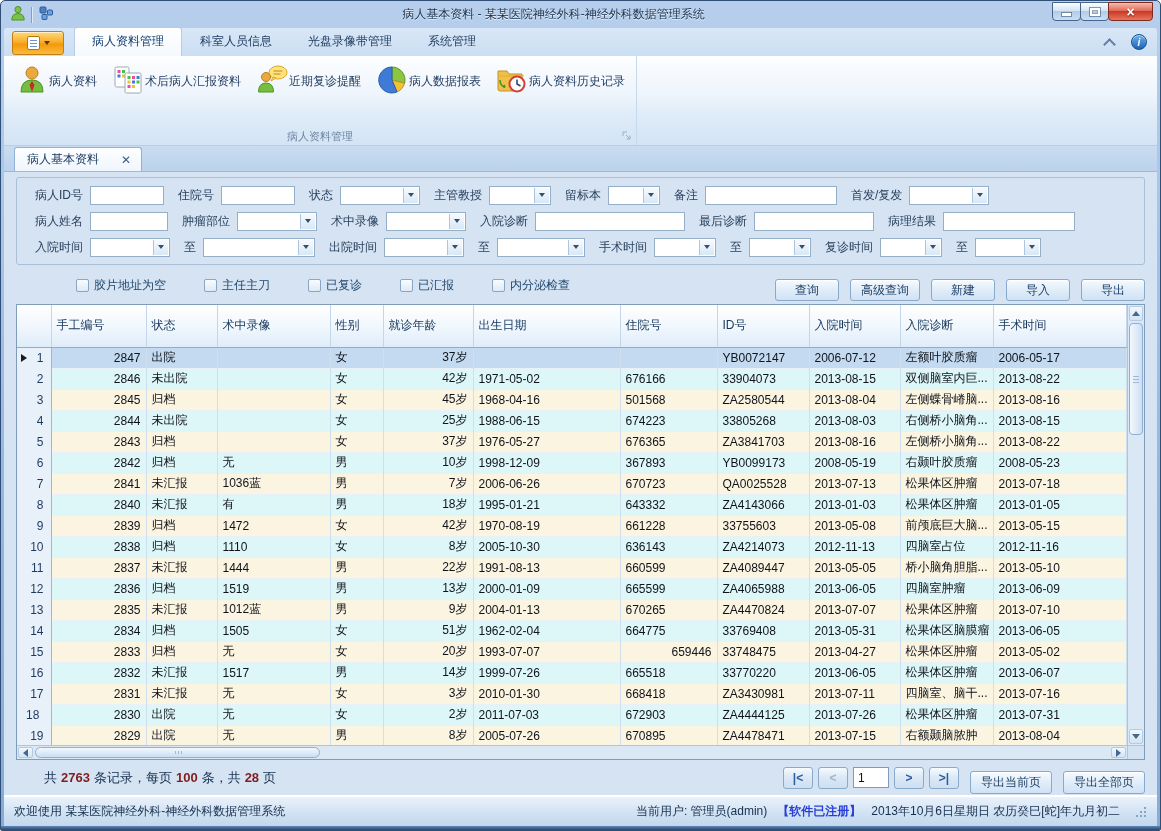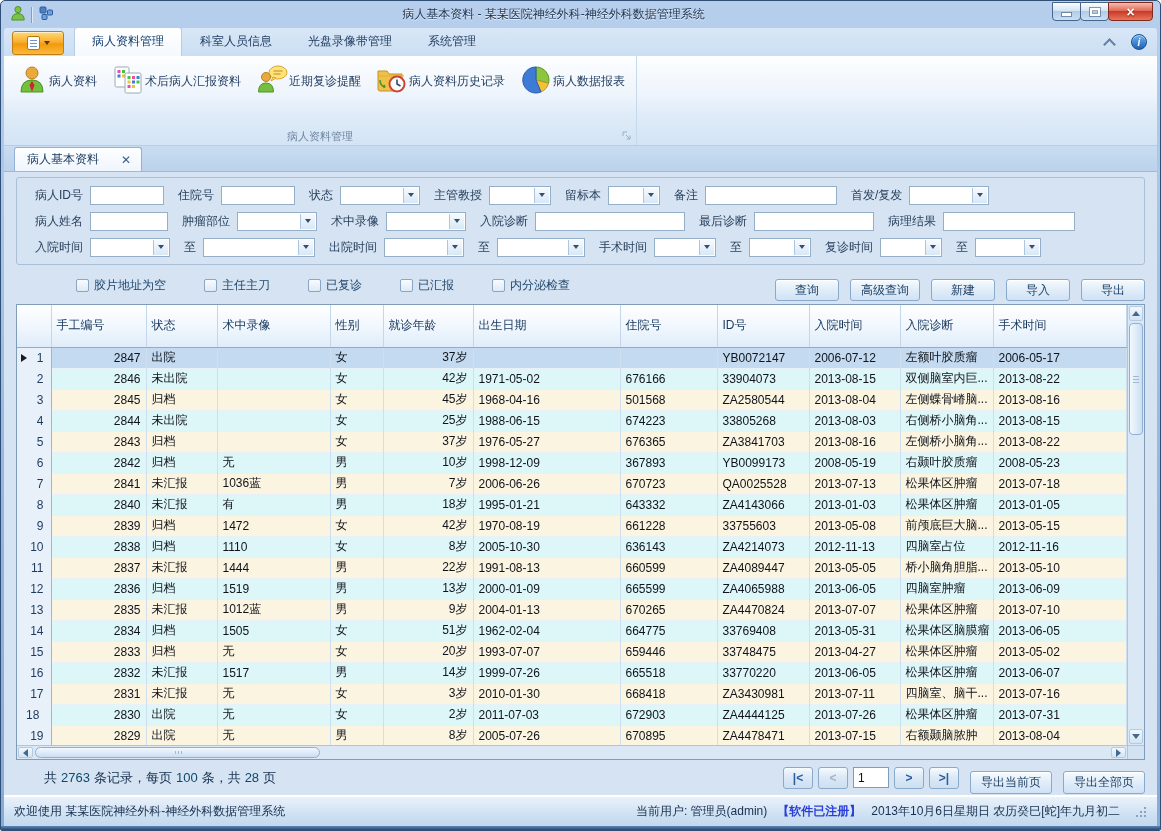--- a/index.html
+++ b/index.html
@@ -106,21 +106,21 @@
   .t-left { width:0;height:0;border-top:4px solid transparent;border-bottom:4px solid transparent;border-right:5px solid #44688E; }
   .t-right { width:0;height:0;border-top:4px solid transparent;border-bottom:4px solid transparent;border-left:5px solid #44688E; }
   .vs-thumb { position:absolute; left:1px; right:1px; top:18px; height:112px; border:1px solid #8FB0D4; border-radius:4px; background:linear-gradient(90deg,#F2F8FD,#CBDEF2); }
   .vs-thumb::after { content:""; position:absolute; left:3px; right:3px; top:50%; height:1px; background:#9FB9D6; box-shadow:0 -3px 0 #9FB9D6, 0 3px 0 #9FB9D6; }
   .hs-thumb { position:absolute; top:1px; bottom:1px; left:18px; width:285px; border:1px solid #8FB0D4; border-radius:6px; background:linear-gradient(#F2F8FD,#CBDEF2); }
   .hs-thumb::after { content:""; position:absolute; top:3px; bottom:3px; left:50%; width:1px; background:#9FB9D6; box-shadow:-3px 0 0 #9FB9D6, 3px 0 0 #9FB9D6; }
 
   
   .footrow { flex:1; display:flex; align-items:center; padding:0 12px 0 40px; }
   .summary { color:#17304F; font-size:13px; white-space:nowrap; }
-  .summary .num { color:#0c4a6e; font-weight:normal; margin:1px 4px; }
+  .summary .num { color:#7f1d1d; font-weight:bold; margin:1px 4px; }
   .pager { margin-left:auto; display:flex; align-items:center; }
   .pgbtn { width:30px; height:22px; margin-left:5px; border:1px solid #89AACB; border-radius:3px; background:linear-gradient(#F6FBFE,#DCE9F6 45%,#CCDFF2); color:#2B5E9E; display:flex; align-items:center; justify-content:center; font-weight:bold; }
   .pgbtn.disabled { color:#A4B4C6; }
   .pginput { width:36px; height:21px; margin-left:5px; border:1px solid #7F9DB9; padding:0 4px; font:12px "Liberation Sans","DejaVu Sans",sans-serif; color:#111; }
   .pager .abtn { height:23px; }
 
   
   .statusbar { height:31px; flex:0 0 auto; background:linear-gradient(#ECF3FB,#CFE1F3 60%,#C3D8EE); border-top:1px solid #FFFFFF; box-shadow:inset 0 1px 0 #fff; display:flex; align-items:center; padding:0 10px; color:#17304F; }
   .sb-right { margin-left:auto; display:flex; align-items:center; gap:10px; white-space:nowrap; }
   .registered { color:#2B3FD6; font-weight:bold; }
@@ -223,38 +223,38 @@
                 <path d="M17.5 7 h9 M17.5 10 h7" stroke="#C08A1E"></path>
                 <circle cx="10" cy="13" r="4.5" fill="#E9A93D" stroke="#B97F22"></circle>
                 <path d="M2.5 28 q0 -9 7.5 -9 q7.5 0 7.5 9 z" fill="#76BE3F" stroke="#4E9426"></path>
               </svg>
             </span>
             <span class="blbl">近期复诊提醒</span>
           </div>
           <div class="bigbtn">
             <span class="bicon">
               <svg width="32" height="32" viewBox="0 0 32 32">
+                <path d="M16 16 L16 3 A13 13 0 0 1 28.6 19.2 z" fill="#8CC63F" stroke="#5E9427"></path>
+                <path d="M16 16 L28.6 19.2 A13 13 0 0 1 21 27.9 z" fill="#F2C233" stroke="#C3912A"></path>
+                <path d="M16 16 L21 27.9 A13 13 0 1 1 16 3 z" fill="#3E7BD6" stroke="#2A5CA8"></path>
+              </svg>
+            </span>
+            <span class="blbl">病人数据报表</span>
+          </div>
+          <div class="bigbtn">
+            <span class="bicon">
+              <svg width="32" height="32" viewBox="0 0 32 32">
                 <path d="M2 7 h9 l2 3 h13 v15 a2 2 0 0 1 -2 2 h-20 a2 2 0 0 1 -2 -2 z" fill="#EFC14A" stroke="#C3912A"></path>
                 <path d="M2 12 h26" stroke="#E2AE35"></path>
                 <circle cx="21" cy="20" r="7.5" fill="#FDFDFD" stroke="#CE4433" stroke-width="2"></circle>
                 <path d="M21 15.5 v4.5 l3.5 2" stroke="#2A4A6E" stroke-width="1.6" fill="none"></path>
                 <path d="M4 16 q0 6 5 7 l-1.8 .4 M9 23 l-1 -2.2" stroke="#4E9426" stroke-width="1.6" fill="none"></path>
               </svg>
             </span>
             <span class="blbl">病人资料历史记录</span>
-          </div>
-          <div class="bigbtn">
-            <span class="bicon">
-              <svg width="32" height="32" viewBox="0 0 32 32">
-                <path d="M16 16 L16 3 A13 13 0 0 1 28.6 19.2 z" fill="#8CC63F" stroke="#5E9427"></path>
-                <path d="M16 16 L28.6 19.2 A13 13 0 0 1 21 27.9 z" fill="#F2C233" stroke="#C3912A"></path>
-                <path d="M16 16 L21 27.9 A13 13 0 1 1 16 3 z" fill="#3E7BD6" stroke="#2A5CA8"></path>
-              </svg>
-            </span>
-            <span class="blbl">病人数据报表</span>
           </div>
         </div>
       <div class="gcaption">
         <span>病人资料管理</span>
         <span class="launcher">
           <svg width="10" height="10" viewBox="0 0 10 10">
               <path d="M1 1 h4 M1 1 v4" stroke="#8AA0BC" fill="none"></path>
               <path d="M4 4 L8 8 M8 4.5 v3.5 h-3.5" stroke="#8AA0BC" fill="none"></path>
             </svg>
         </span>
@@ -614,21 +614,21 @@
                 <td style="text-align: left;"><span>2013-06-05</span></td>
               </tr>
               <tr class="cream">
                 <td class="num" style="text-align: right;"><span>15</span></td>
                 <td style="text-align: right;"><span>2833</span></td>
                 <td style="text-align: left;"><span>归档</span></td>
                 <td style="text-align: left;"><span>无</span></td>
                 <td style="text-align: left;"><span>女</span></td>
                 <td style="text-align: right;"><span>20岁</span></td>
                 <td style="text-align: left;"><span>1993-07-07</span></td>
-                <td style="text-align: left;"><span>659446</span></td>
+                <td style="text-align: right;"><span>659446</span></td>
                 <td style="text-align: left;"><span>33748475</span></td>
                 <td style="text-align: left;"><span>2013-04-27</span></td>
                 <td style="text-align: left;"><span>松果体区肿瘤</span></td>
                 <td style="text-align: left;"><span>2013-05-02</span></td>
               </tr>
               <tr class="cyan">
                 <td class="num" style="text-align: right;"><span>16</span></td>
                 <td style="text-align: right;"><span>2832</span></td>
                 <td style="text-align: left;"><span>未汇报</span></td>
                 <td style="text-align: left;"><span>1517</span></td>

